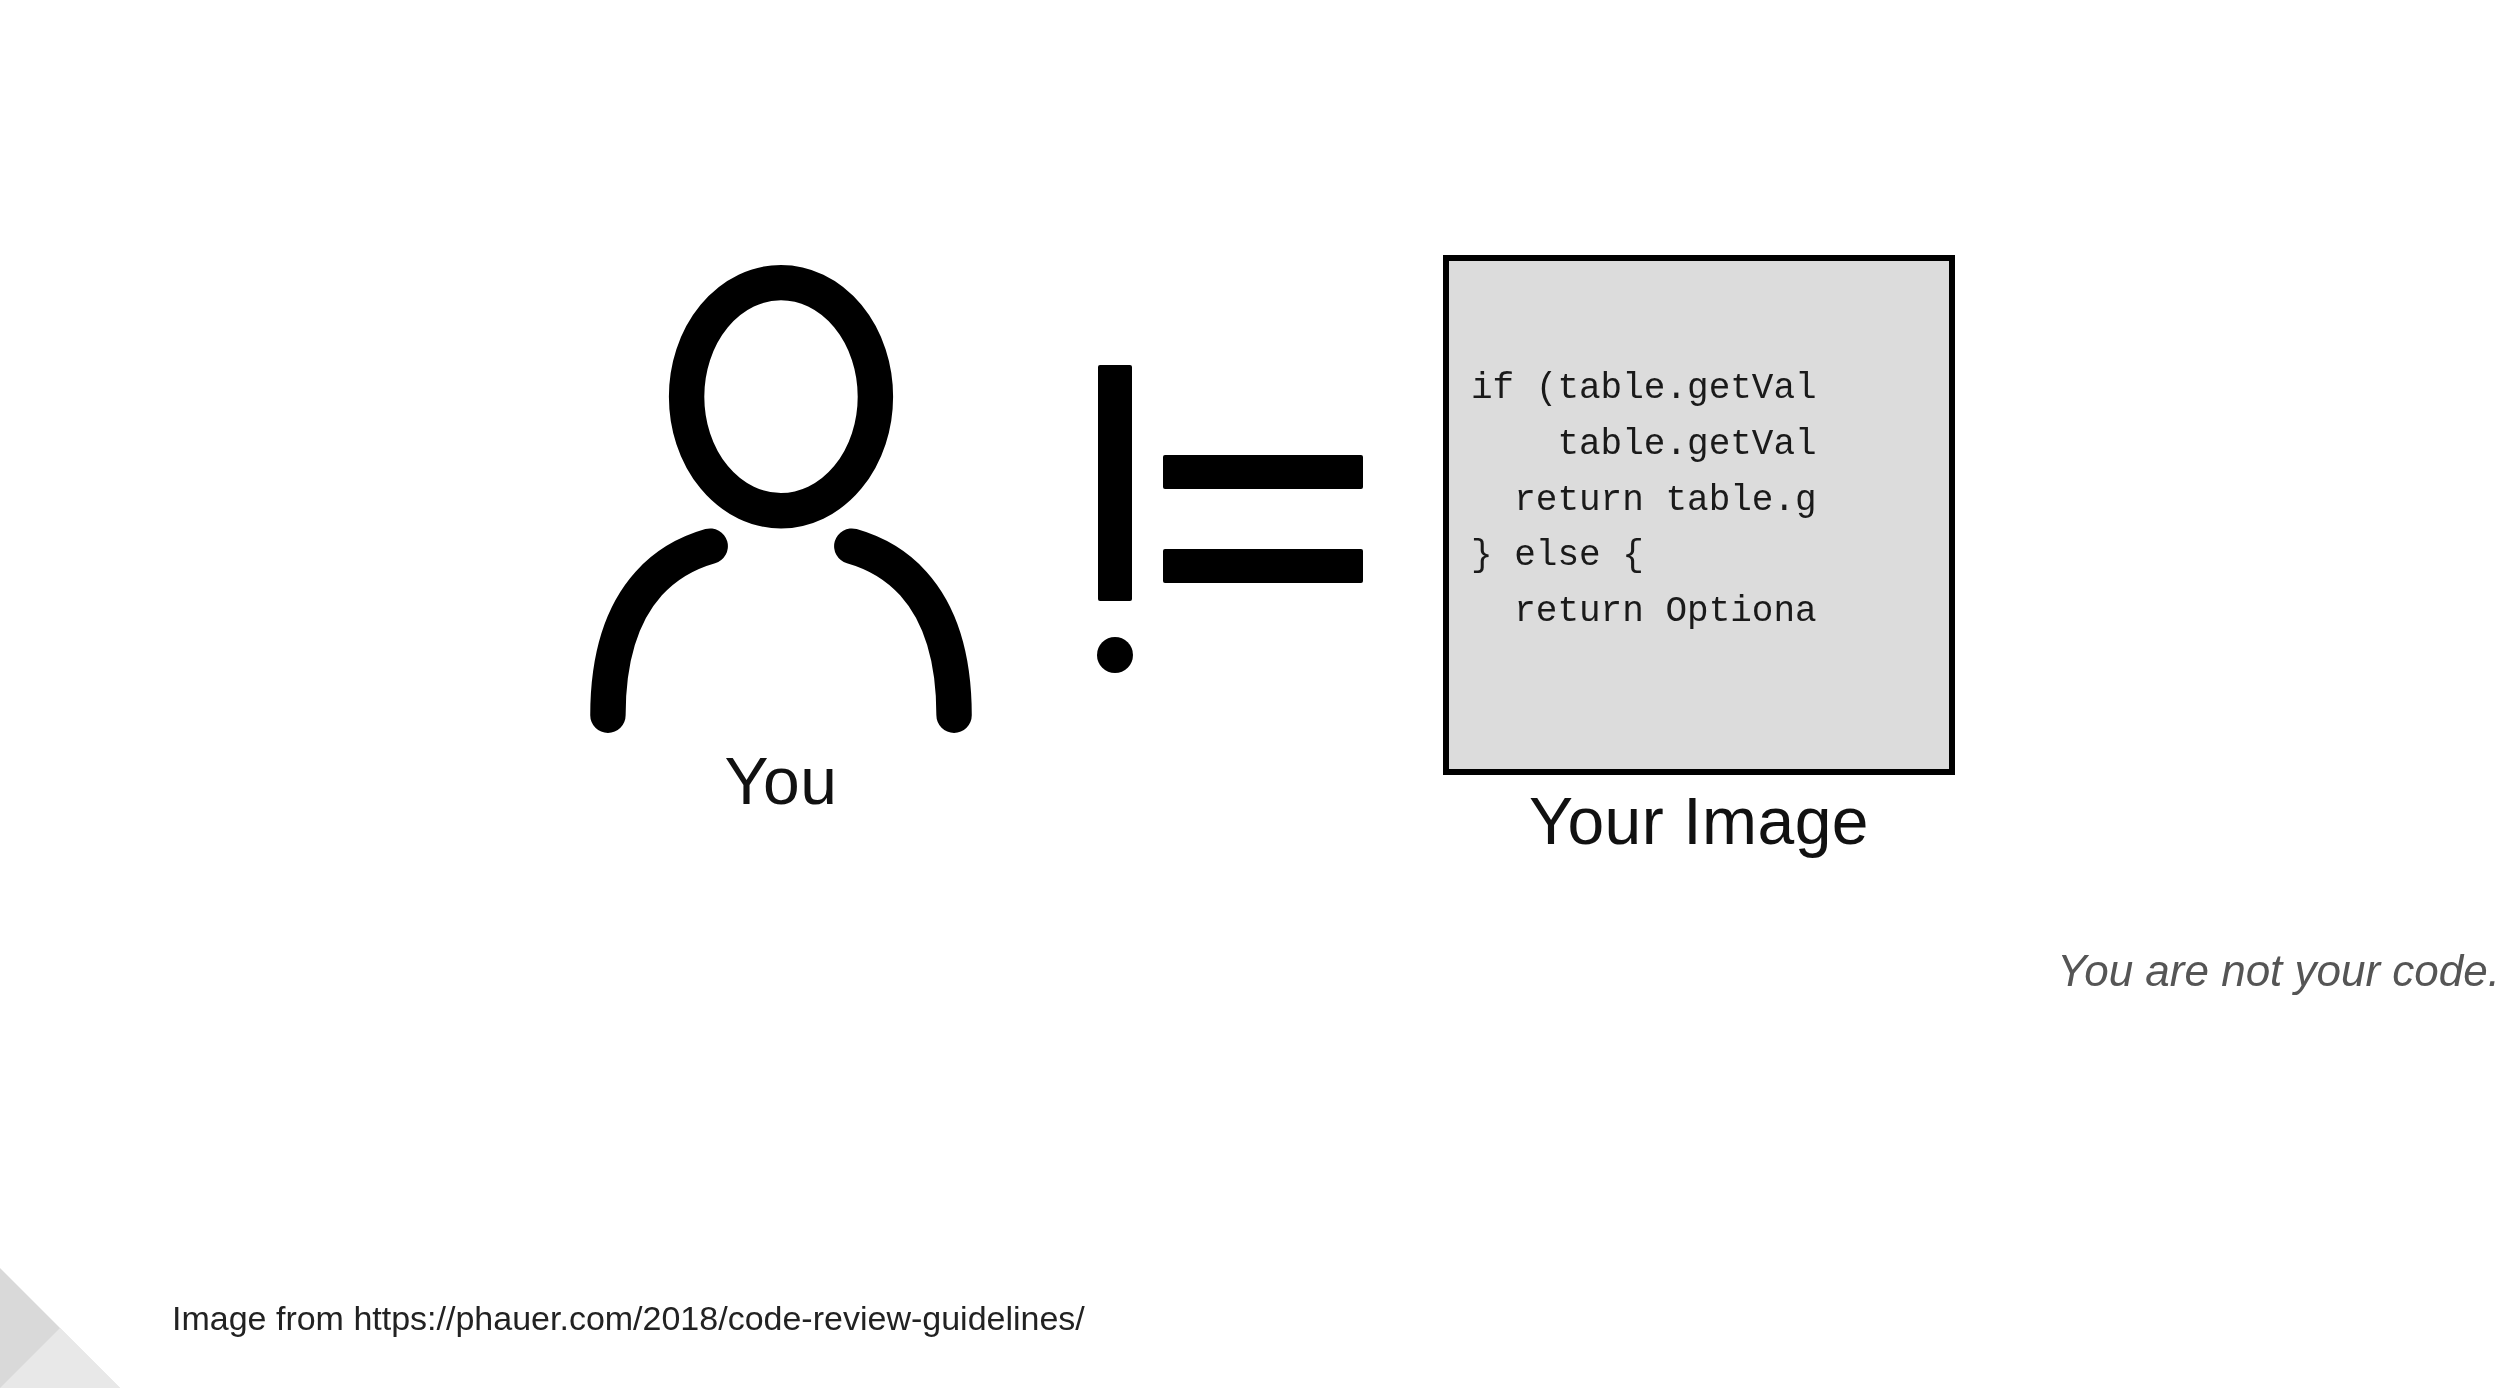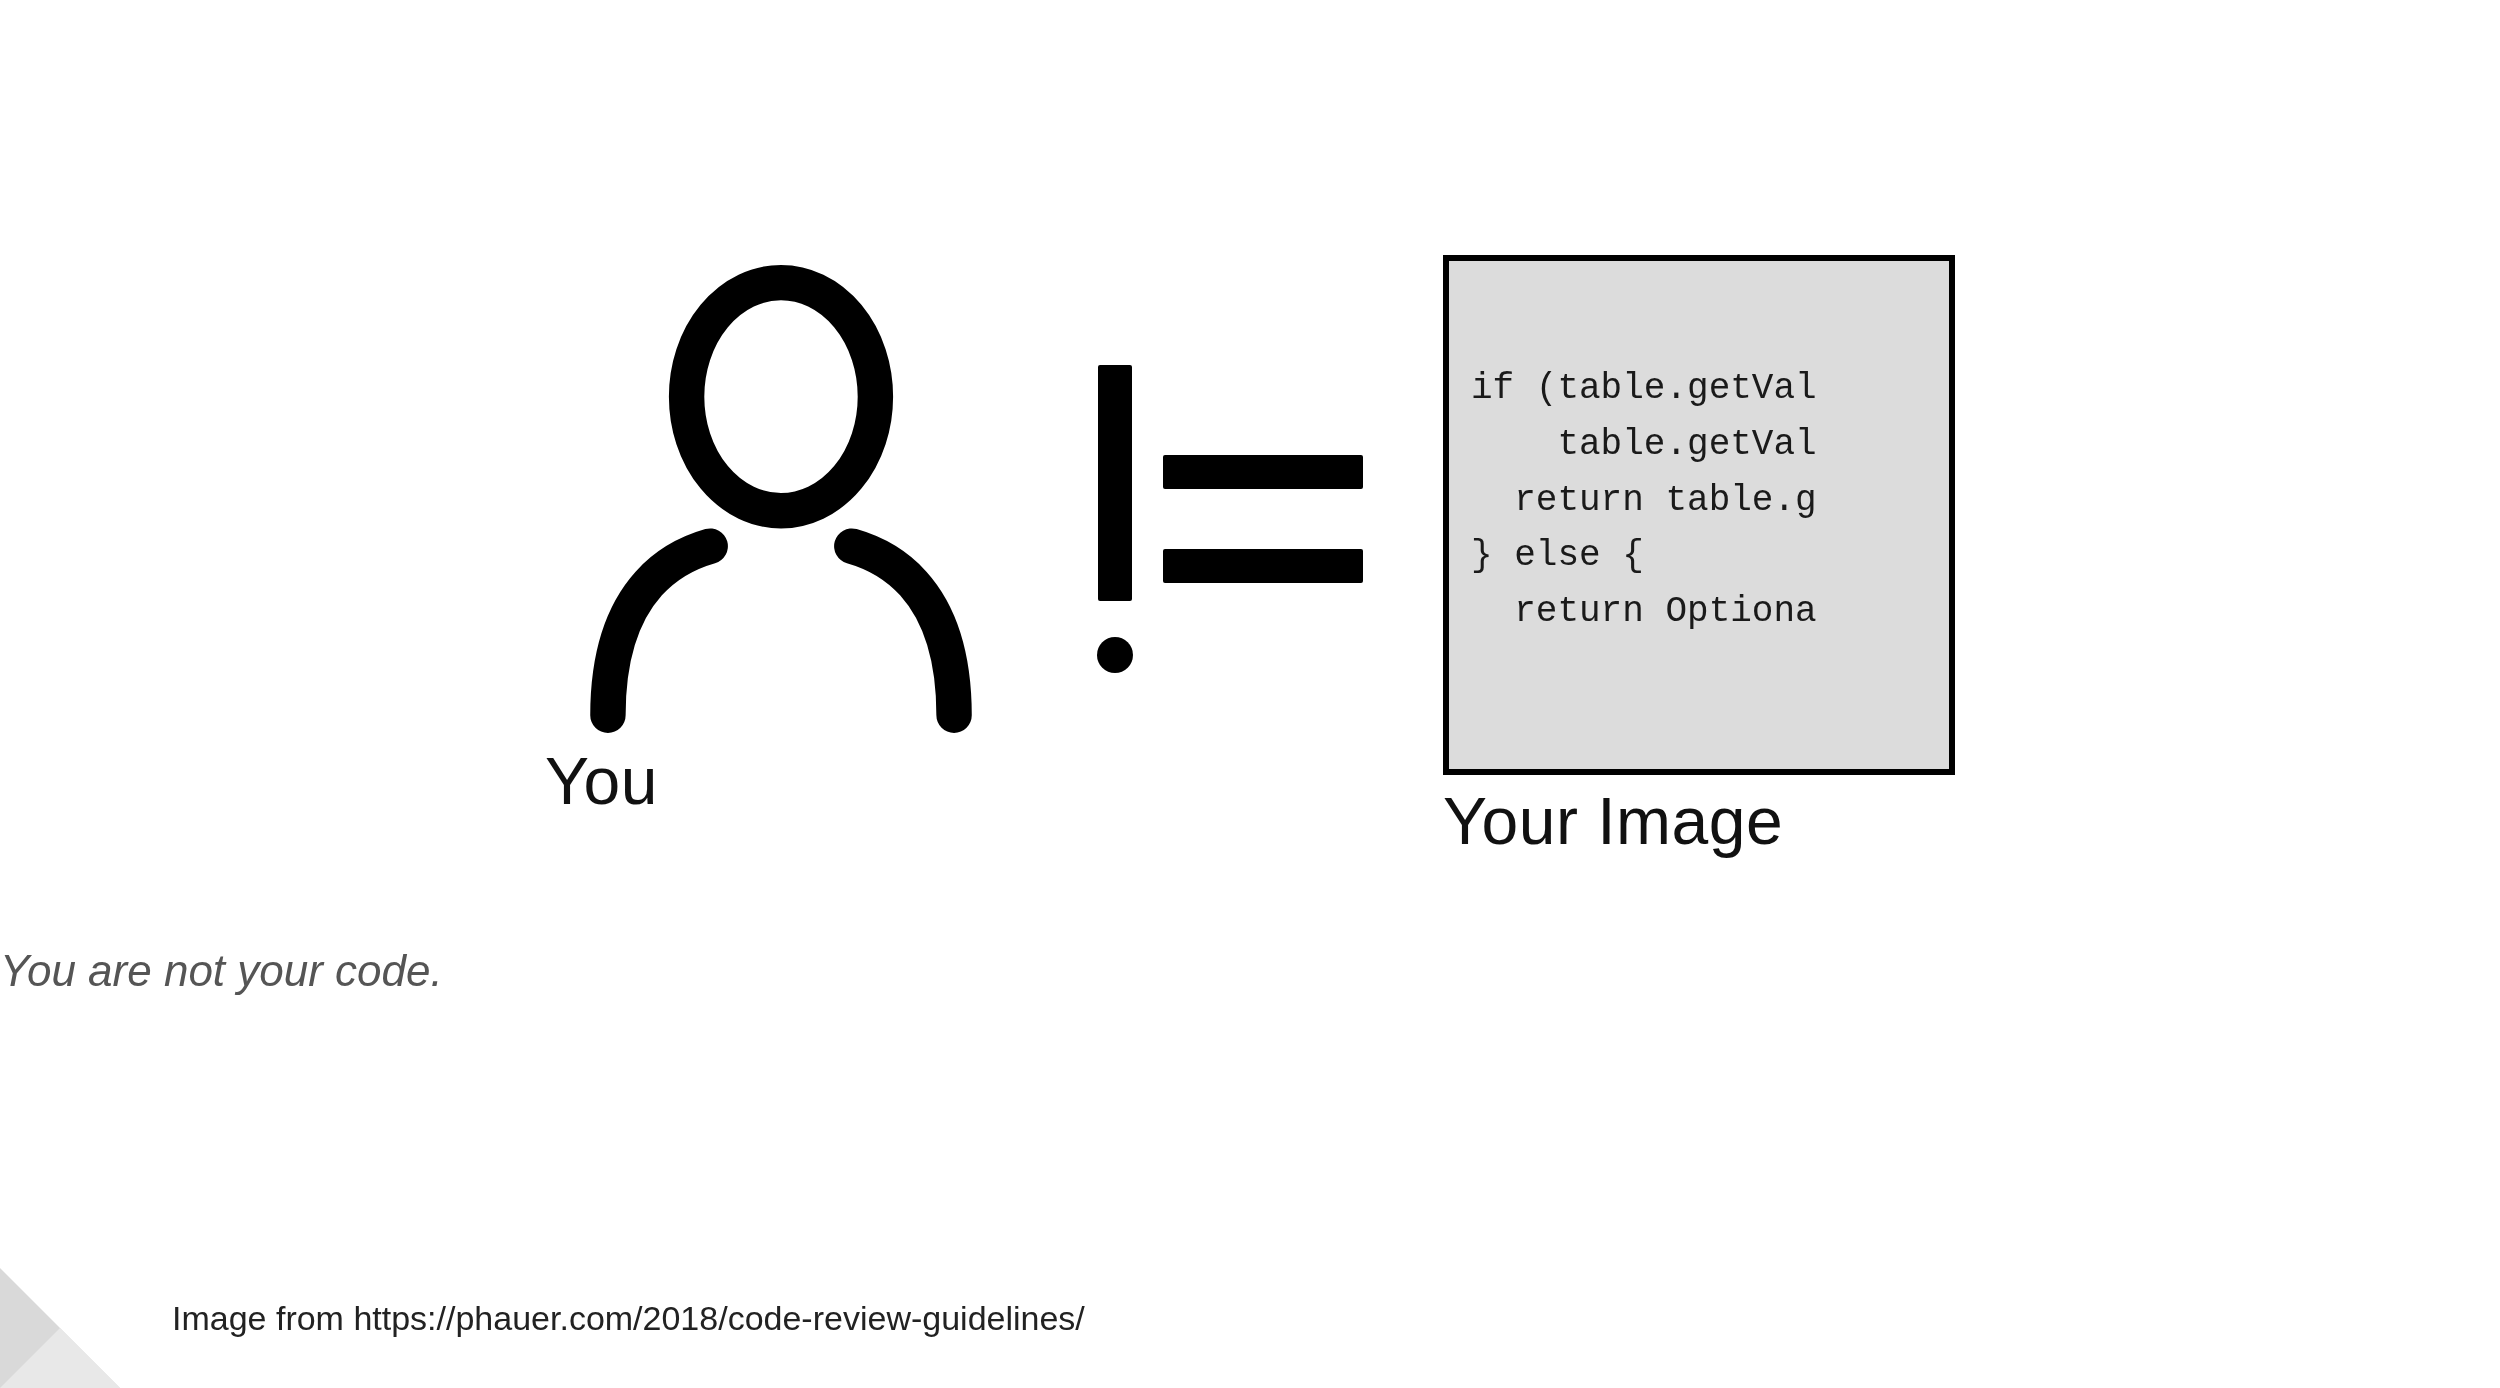--- a/index.html
+++ b/index.html
@@ -1,29 +1,29 @@
 <!DOCTYPE html>
 <html><head>
   <meta charset="utf-8">
   <style>
     * { margin: 0; padding: 0; box-sizing: border-box; }
     html, body { width: 2500px; height: 1388px; background: #ffffff; font-family: Helvetica, Arial, sans-serif; overflow: hidden; }
     .slide { position: relative; width: 100%; height: 100%; }
     .figure-row { position: absolute; left: 0; right: 0; top: 255px; display: flex; justify-content: center; align-items: flex-start; gap: 80px; }
-    .col { display: flex; flex-direction: column; }
+    .col { display: flex; flex-direction: column; align-items: center; }
     .person-svg { width: 472px; height: 480px; display: block; }
     .label { font-size: 66px; color: #111; margin-top: 8px; font-weight: 400; letter-spacing: 0.5px; }
     .op-col { display: flex; flex-direction: row; align-items: center; gap: 30px; margin-top: 110px; }
     .bang { display: flex; flex-direction: column; align-items: center; gap: 36px; }
     .bang-bar { width: 34px; height: 236px; background: #000; border-radius: 2px; }
     .bang-dot { width: 36px; height: 36px; background: #000; border-radius: 50%; }
     .eq { display: flex; flex-direction: column; gap: 60px; }
     .eq-bar { width: 200px; height: 34px; background: #000; border-radius: 2px; }
     .code-box { width: 512px; height: 520px; border: 6px solid #000; background: #dcdcdc; padding: 100px 22px 0 22px; font-family: "Courier New", Courier, monospace; font-size: 36px; line-height: 1.55; color: #1a1a1a; white-space: pre; overflow: hidden; }
-    .caption { position: absolute; left: 0; right: 0; top: 946px; text-align: left; font-style: italic; font-size: 44px; color: #555; }
+    .caption { position: absolute; left: 0; right: 0; top: 946px; text-align: right; font-style: italic; font-size: 44px; color: #555; }
     .footer { position: absolute; left: 160px; bottom: 50px; font-size: 34px; color: #222; margin-left: 12px; }
     .dogear { position: absolute; left: 0; bottom: 0; width: 120px; height: 120px; }
     .dogear svg { width: 100%; height: 100%; display: block; }
   </style>
 </head>
 <body>
 
 <div class="slide">
 
   <div class="figure-row">

